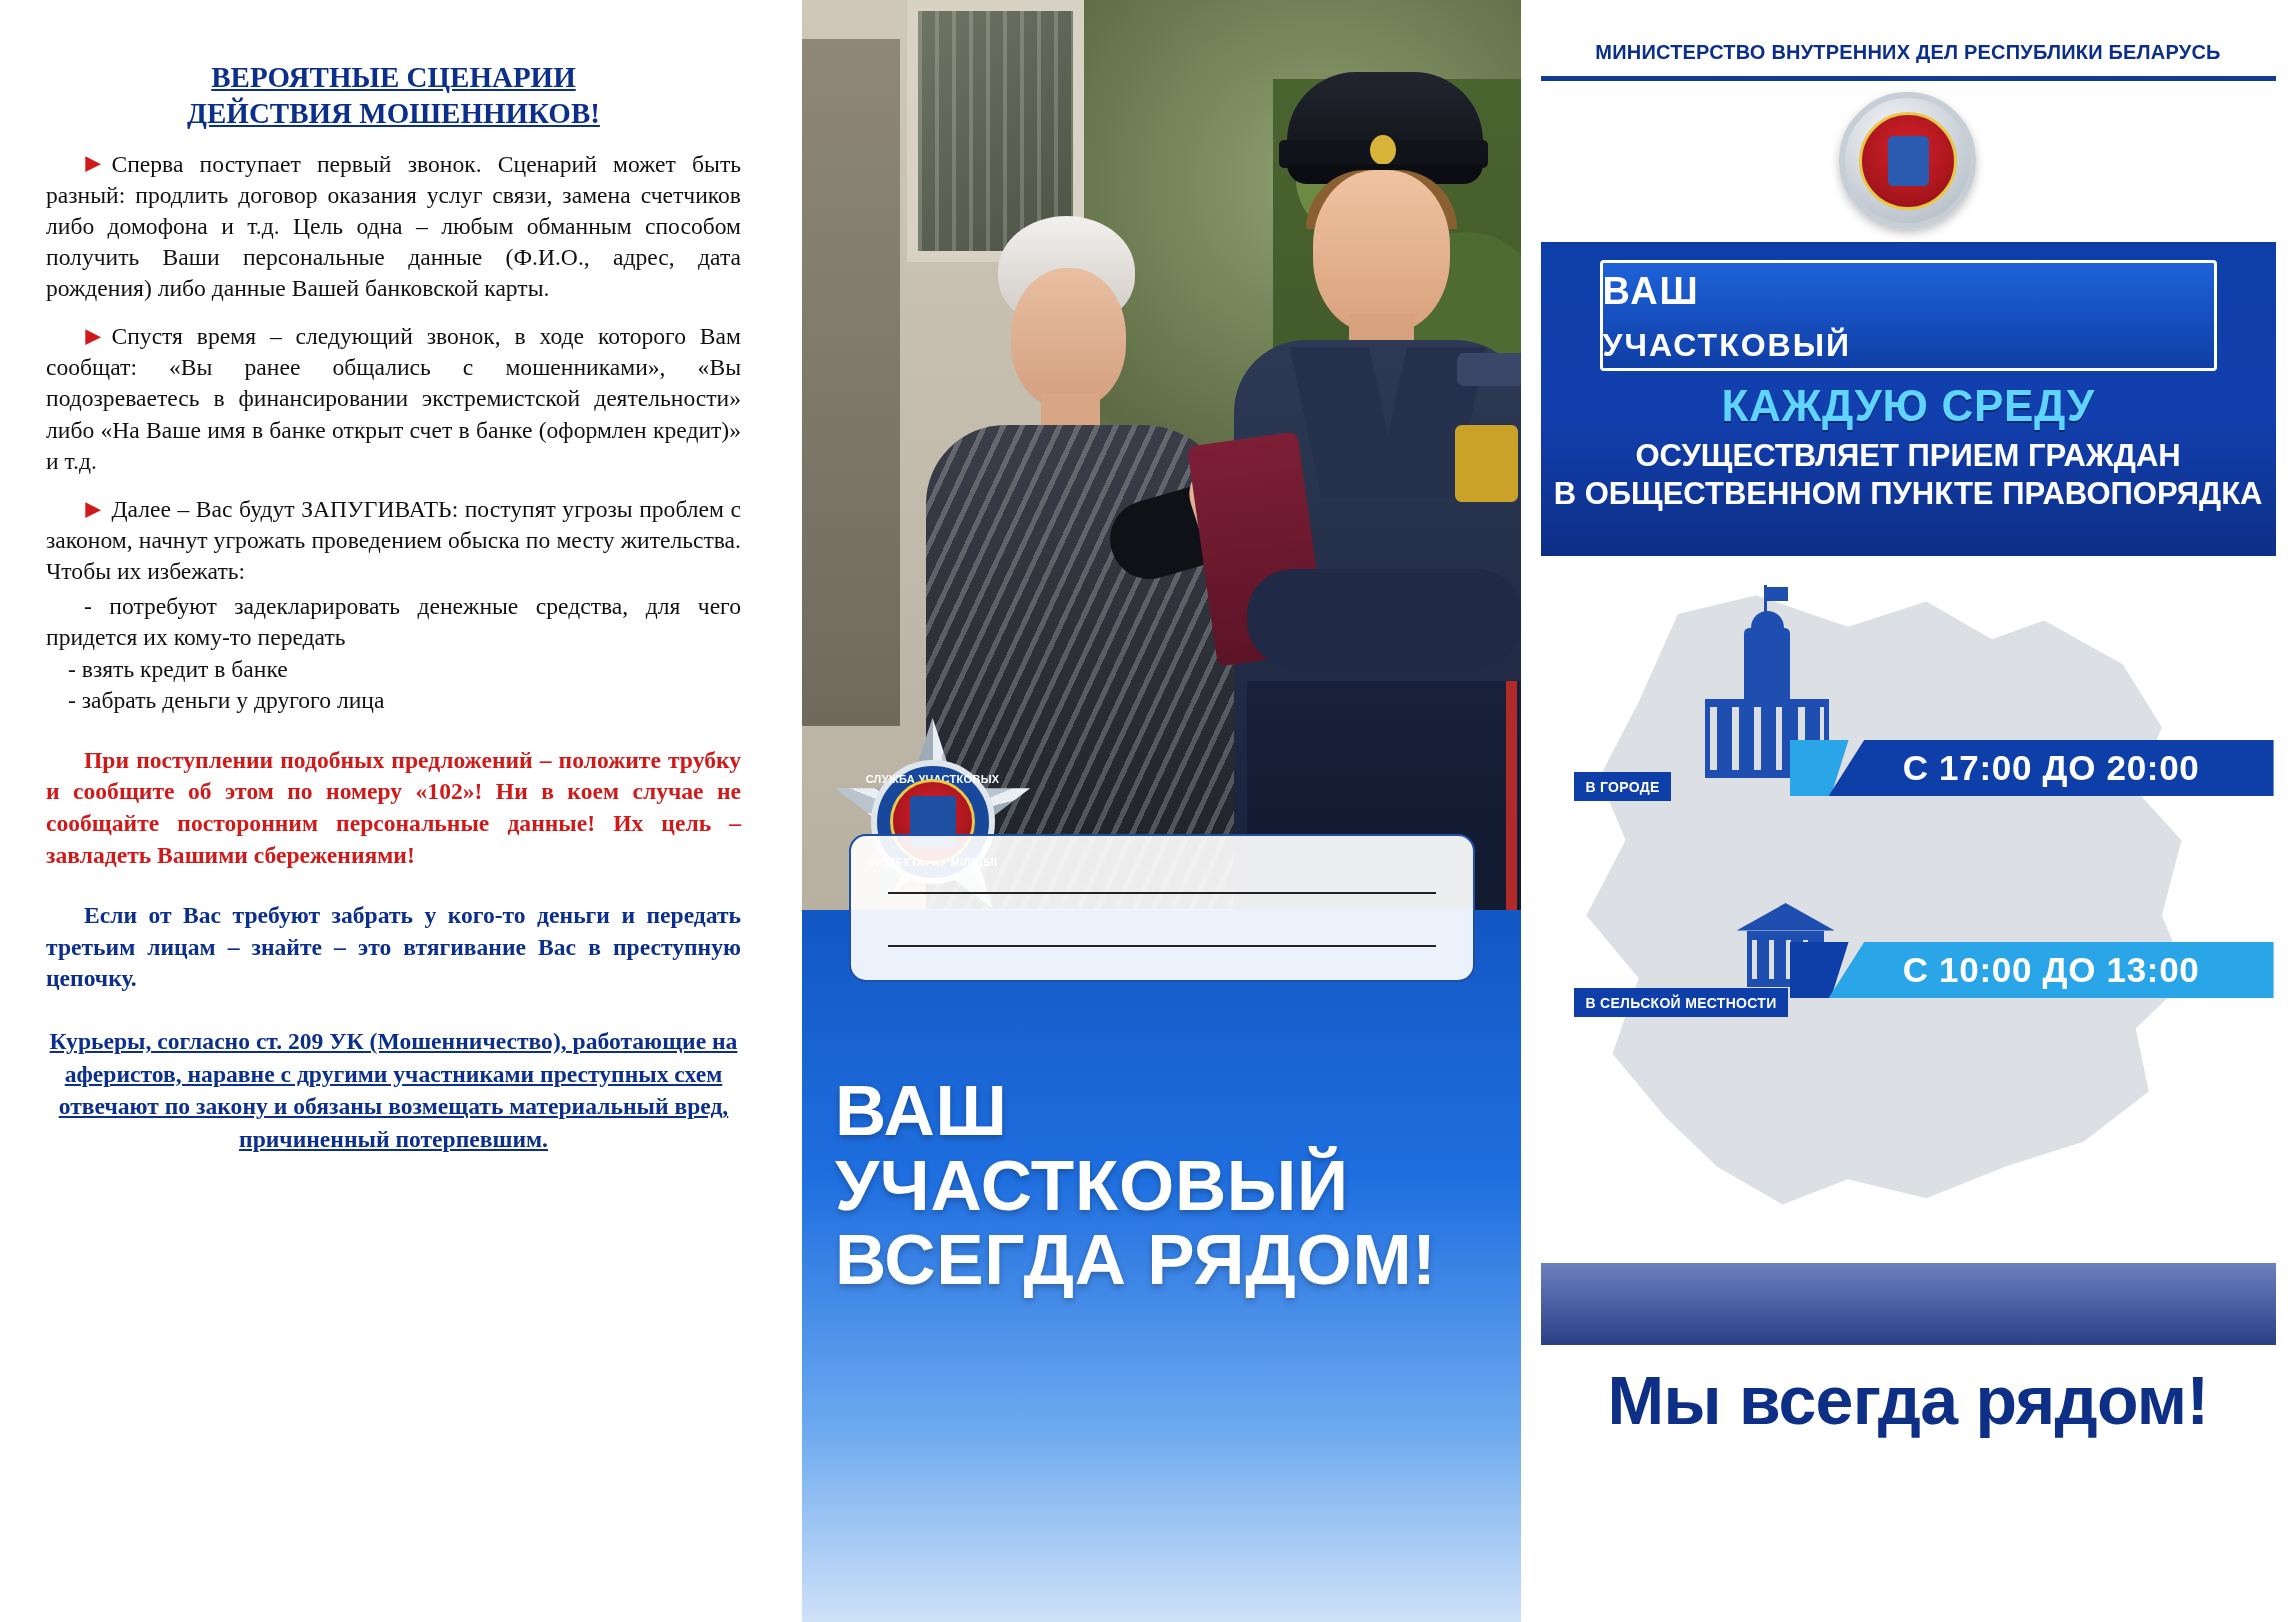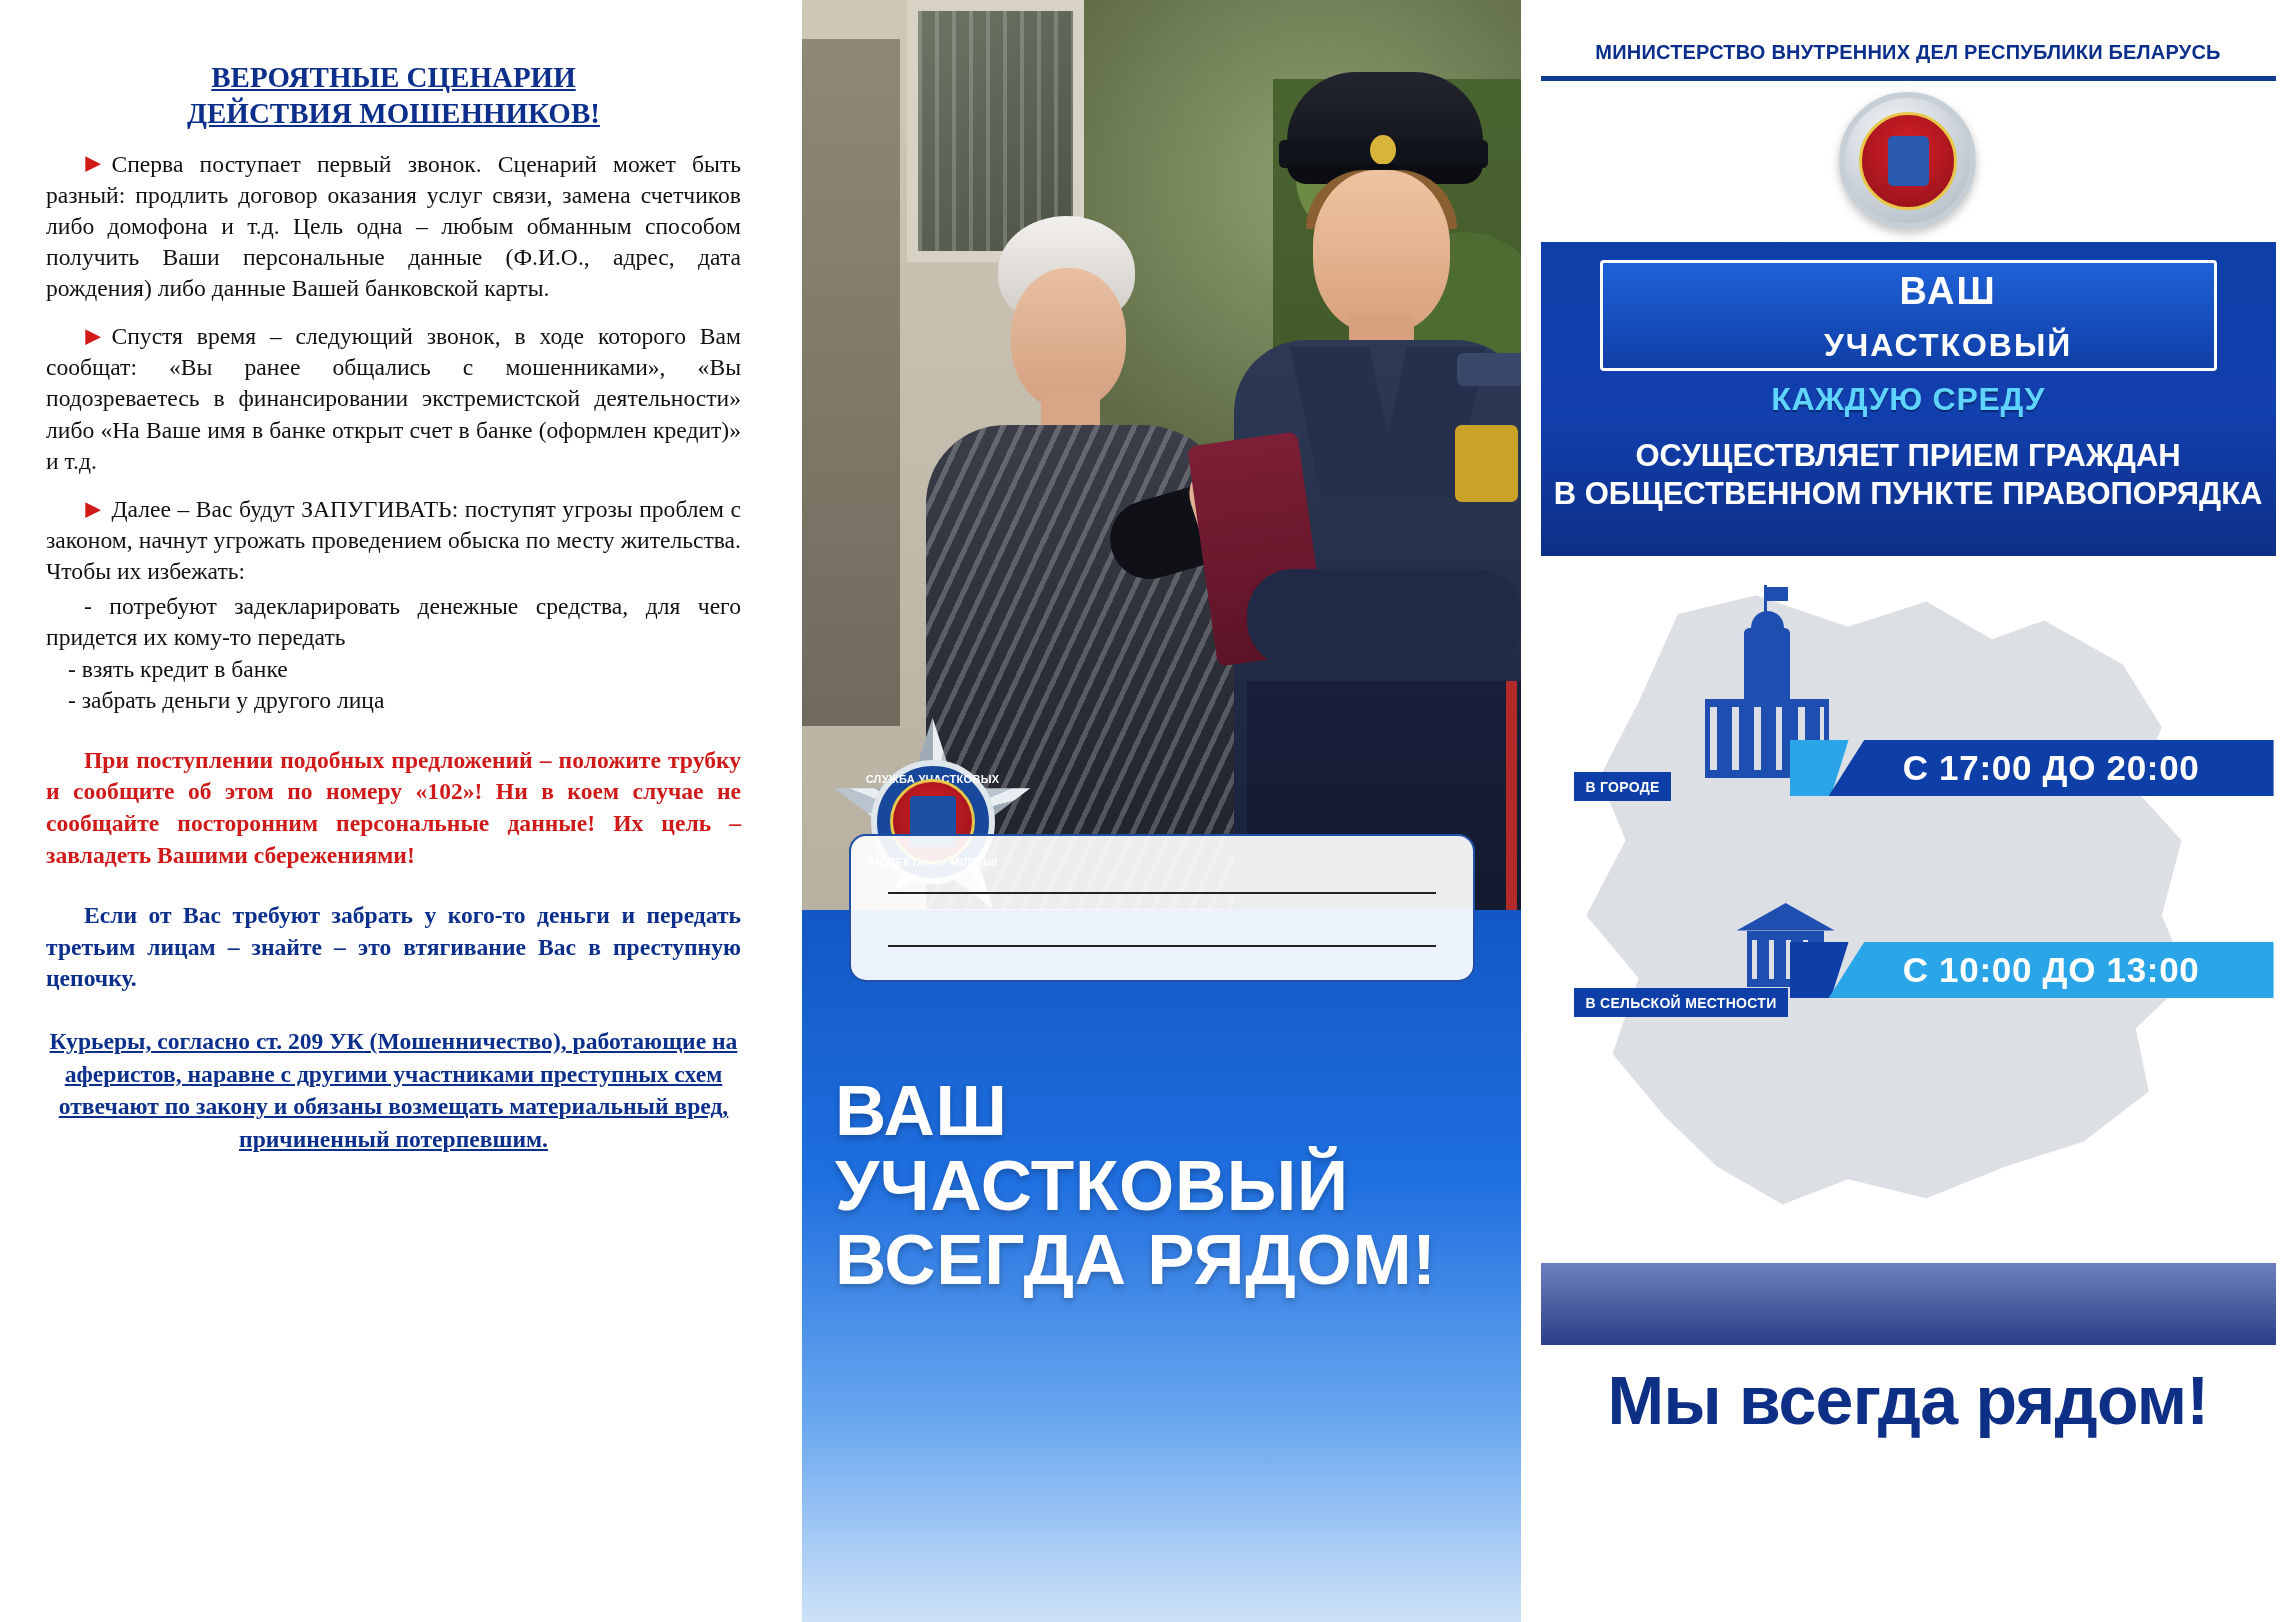--- a/index.html
+++ b/index.html
@@ -233,28 +233,28 @@
   .blue-hero{
     position:absolute;left:19.6px;top:242px;width:735px;height:314px;
     background:linear-gradient(180deg,#0e3fa8 0%,#123fae 55%,#0d2f86 100%);
   }
   .hero-ribbon{
     position:absolute;left:59px;top:18.3px;width:617px;height:111px;
     background:linear-gradient(180deg,#1e62d8,#0f3ea6);
     border:3.3px solid #ffffff;box-sizing:border-box;border-radius:3.9px;
   }
   .hero-ribbon .t1,.hero-ribbon .t2{
-    position:absolute;left:0;width:691px;text-align:center;color:#fff;
+    position:absolute;left:0;width:691px;color:#fff;
     font-family:"Liberation Sans",sans-serif;font-weight:bold;letter-spacing:2px;
   }
   .hero-ribbon .t1{top:6.5px;font-size:38px;}
   .hero-ribbon .t2{top:64px;font-size:32px;}
   .hero-l1{
     position:absolute;left:0;top:139px;width:735px;text-align:center;color:#5fd4ff;
-    font-family:"Liberation Sans",sans-serif;font-weight:bold;font-size:32px;letter-spacing:0.7px;
+    font-family:"Liberation Sans",sans-serif;font-weight:bold;font-size:44px;letter-spacing:0.7px;
     text-shadow:0 2px 0 rgba(0,0,0,.35);
   }
   .hero-l2{
     position:absolute;left:0;top:196px;width:735px;text-align:center;color:#fff;
     font-family:"Liberation Sans",sans-serif;font-weight:bold;font-size:31px;
   }
   .hero-l3{
     position:absolute;left:0;top:234px;width:735px;text-align:center;color:#fff;
     font-family:"Liberation Sans",sans-serif;font-weight:bold;font-size:31px;
   }

